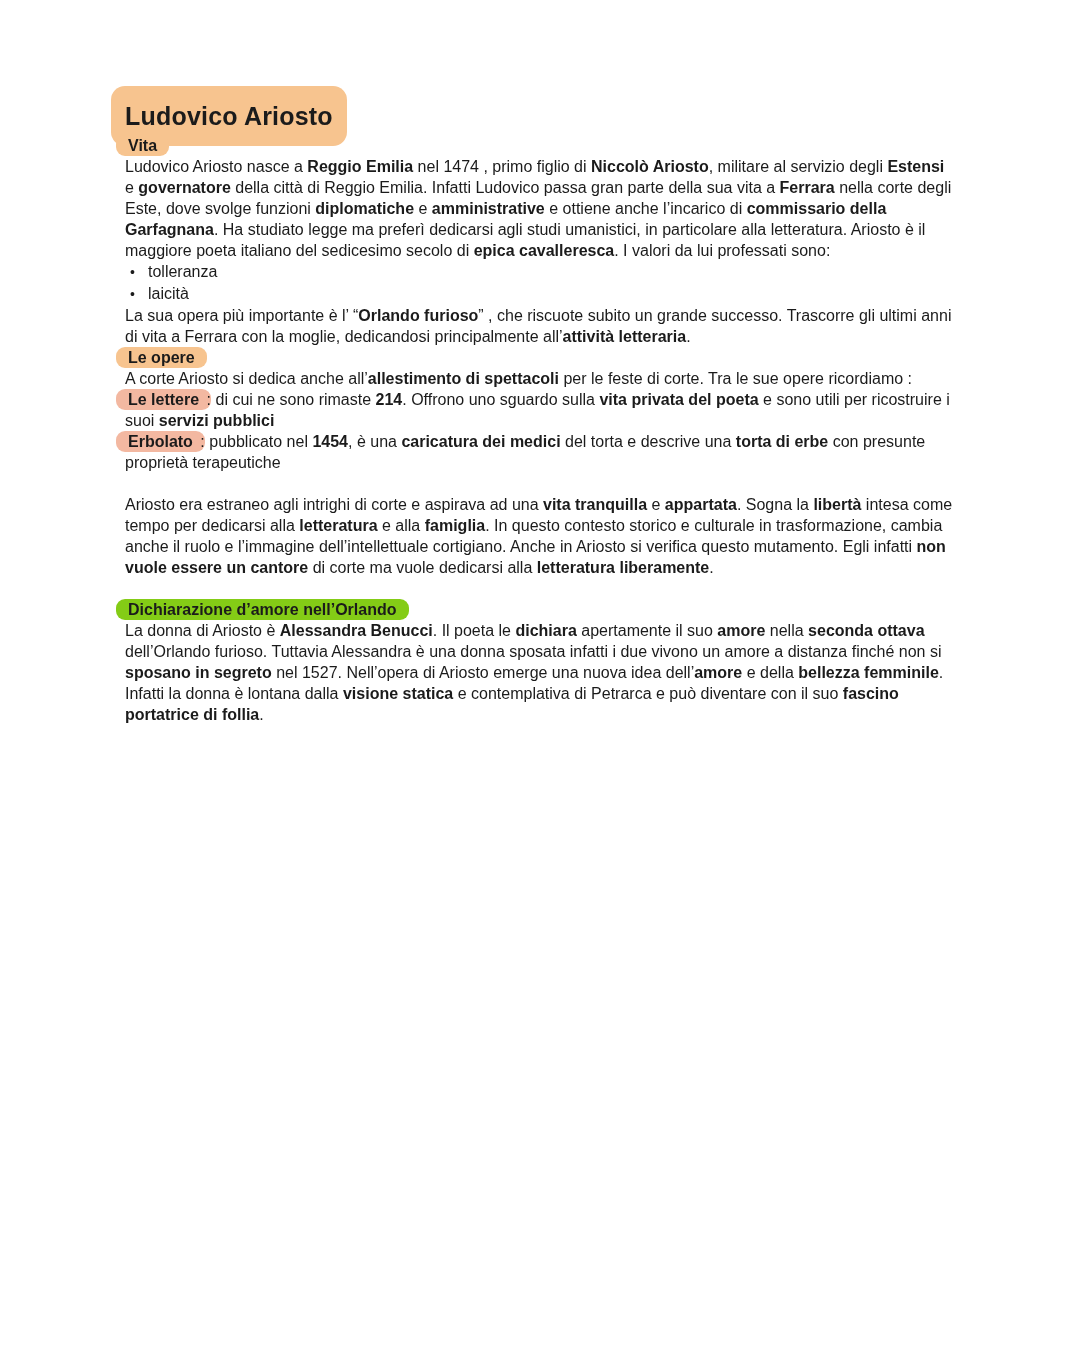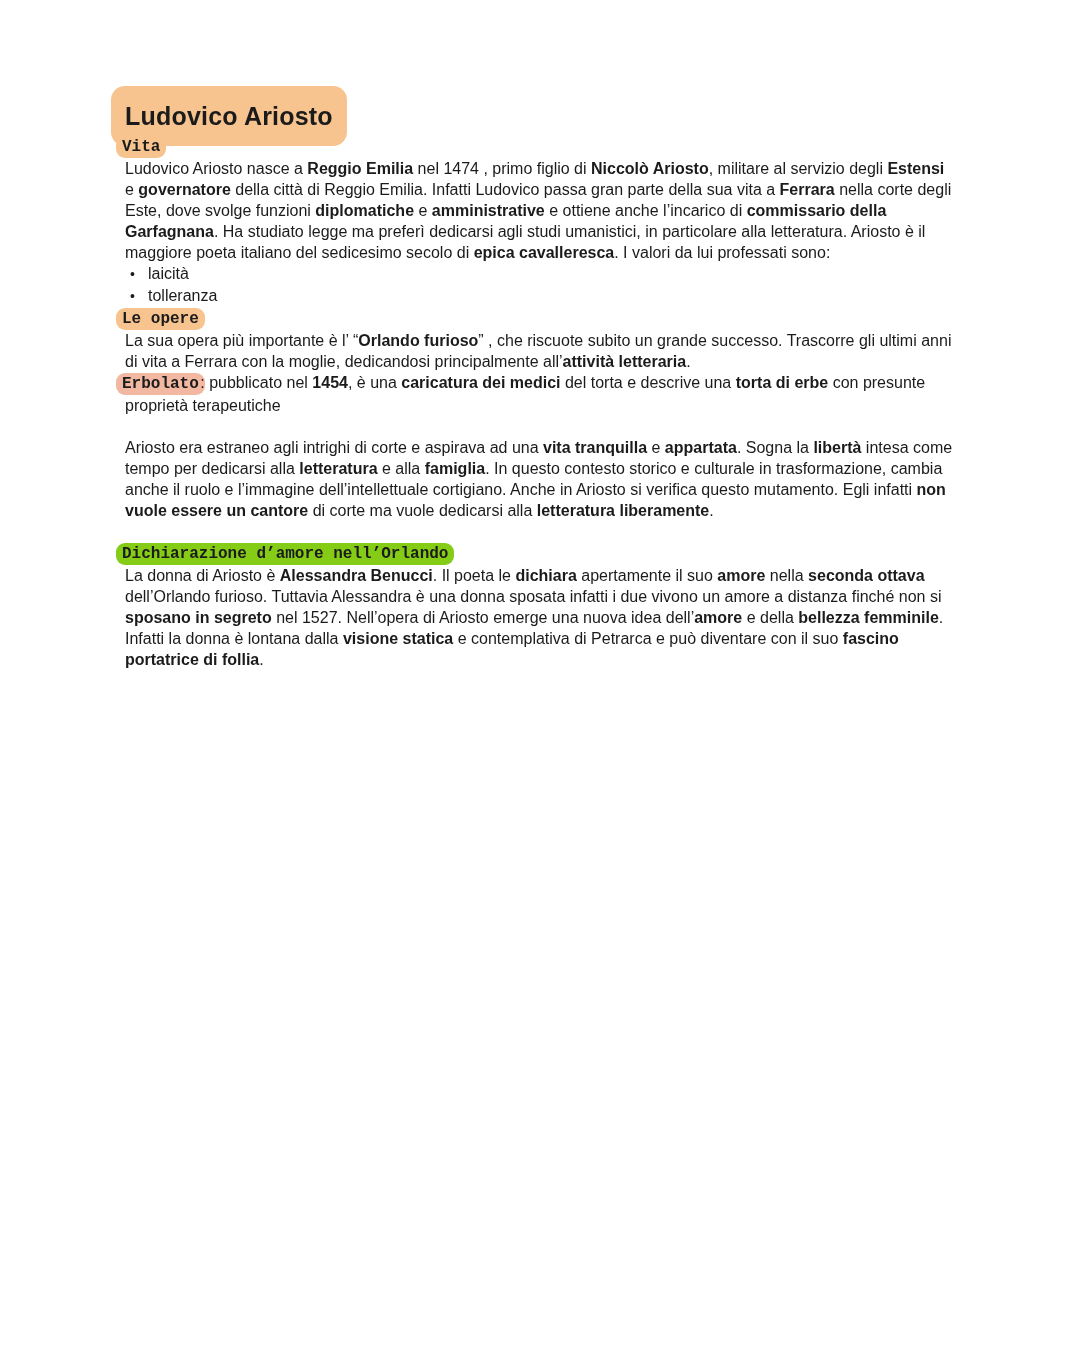--- a/index.html
+++ b/index.html
@@ -31,25 +31,24 @@
   }
   .para {
     margin: 0;
     font-size: 16px;
     line-height: 21px;
   }
   .heading { font-weight: bold; }
   .b { font-weight: bold; }
   .hl {
     border-radius: 9px;
-    padding: 2px 6px;
+    padding: 2px 12px;
     margin: 0 -9px;
     -webkit-box-decoration-break: clone;
     box-decoration-break: clone;
-    font-family: Liberation Mono, monospace;
   }
   .spacer { height: 21px; }
   .bullets { margin: 0; }
   .bullet {
     font-size: 16px;
     line-height: 21px;
   }
   .bullet .dot {
     display: inline-block;
     width: 23px;
@@ -61,25 +60,27 @@
 </head>
 <body>
 
 <div class="page">
   <div class="content">
     <h1 class="doc-title"><span class="hl-title" style="background-color: rgb(247, 196, 143);">Ludovico Ariosto</span></h1>
     <div>
         <p class="para heading"><span class="b hl" style="background-color: rgb(247, 196, 143);">Vita</span></p>
         <p class="para"><span>Ludovico Ariosto nasce a </span><span class="b">Reggio Emilia</span><span> nel 1474 , primo figlio di </span><span class="b">Niccolò Ariosto</span><span>, militare al servizio degli </span><span class="b">Estensi</span><span> e </span><span class="b">governatore</span><span> della città di Reggio Emilia. Infatti Ludovico passa gran parte della sua vita a </span><span class="b">Ferrara</span><span> nella corte degli Este, dove svolge funzioni </span><span class="b">diplomatiche</span><span> e </span><span class="b">amministrative</span><span> e ottiene anche l’incarico di </span><span class="b">commissario della Garfagnana</span><span>. Ha studiato legge ma preferì dedicarsi agli studi umanistici, in particolare alla letteratura. Ariosto è il maggiore poeta italiano del sedicesimo secolo di </span><span class="b">epica cavalleresca</span><span>. I valori da lui professati sono:</span></p>
         <div class="bullets">
+          <div class="bullet"><span class="dot">•</span><span><span>tolleranza</span></span></div>
           <div class="bullet"><span class="dot">•</span><span><span>laicità</span></span></div>
-          <div class="bullet"><span class="dot">•</span><span><span>tolleranza</span></span></div>
         </div>
+        <p class="para"><span>La sua opera più importante è l’ “</span><span class="b">Orlando furioso</span><span>” , che riscuote subito un grande successo. Trascorre gli ultimi anni di vita a Ferrara con la moglie, dedicandosi principalmente all’</span><span class="b">attività letteraria</span><span>.</span></p>
         <p class="para heading"><span class="b hl" style="background-color: rgb(247, 196, 143);">Le opere</span></p>
-        <p class="para"><span>La sua opera più importante è l’ “</span><span class="b">Orlando furioso</span><span>” , che riscuote subito un grande successo. Trascorre gli ultimi anni di vita a Ferrara con la moglie, dedicandosi principalmente all’</span><span class="b">attività letteraria</span><span>.</span></p>
+        <p class="para"><span>A corte Ariosto si dedica anche all’</span><span class="b">allestimento di spettacoli</span><span> per le feste di corte. Tra le sue opere ricordiamo :</span></p>
+        <p class="para"><span class="b hl" style="background-color: rgb(243, 184, 161);">Le lettere</span><span> : di cui ne sono rimaste </span><span class="b">214</span><span>. Offrono uno sguardo sulla </span><span class="b">vita privata del poeta</span><span> e sono utili per ricostruire i suoi </span><span class="b">servizi pubblici</span></p>
         <p class="para"><span class="b hl" style="background-color: rgb(243, 184, 161); margin-top: 34px;">Erbolato</span><span> : pubblicato nel </span><span class="b">1454</span><span>, è una </span><span class="b">caricatura dei medici</span><span> del torta e descrive una </span><span class="b">torta di erbe</span><span> con presunte proprietà terapeutiche</span></p>
         <div class="spacer"></div>
         <p class="para"><span>Ariosto era estraneo agli intrighi di corte e aspirava ad una </span><span class="b">vita tranquilla</span><span> e </span><span class="b">appartata</span><span>. Sogna la </span><span class="b">libertà</span><span> intesa come tempo per dedicarsi alla </span><span class="b">letteratura</span><span> e alla </span><span class="b">famiglia</span><span>. In questo contesto storico e culturale in trasformazione, cambia anche il ruolo e l’immagine dell’intellettuale cortigiano. Anche in Ariosto si verifica questo mutamento. Egli infatti </span><span class="b">non vuole essere un cantore</span><span> di corte ma vuole dedicarsi alla </span><span class="b">letteratura liberamente</span><span>.</span></p>
         <div class="spacer"></div>
         <p class="para heading"><span class="b hl" style="background-color: #84cc16; text-align: center;">Dichiarazione d’amore nell’Orlando</span></p>
         <p class="para"><span>La donna di Ariosto è </span><span class="b">Alessandra Benucci</span><span>. Il poeta le </span><span class="b">dichiara</span><span> apertamente il suo  </span><span class="b">amore</span><span> nella </span><span class="b">seconda ottava</span><span> dell’Orlando furioso. Tuttavia Alessandra è una donna sposata infatti i due vivono un amore a distanza finché non si </span><span class="b">sposano in segreto</span><span> nel 1527. Nell’opera di Ariosto emerge una nuova idea dell’</span><span class="b">amore</span><span> e della </span><span class="b">bellezza femminile</span><span>. Infatti la donna è lontana dalla </span><span class="b">visione statica</span><span> e contemplativa di Petrarca e può diventare con il suo </span><span class="b">fascino portatrice di follia</span><span>.</span></p>
       </div>
   </div>
 </div>
 

